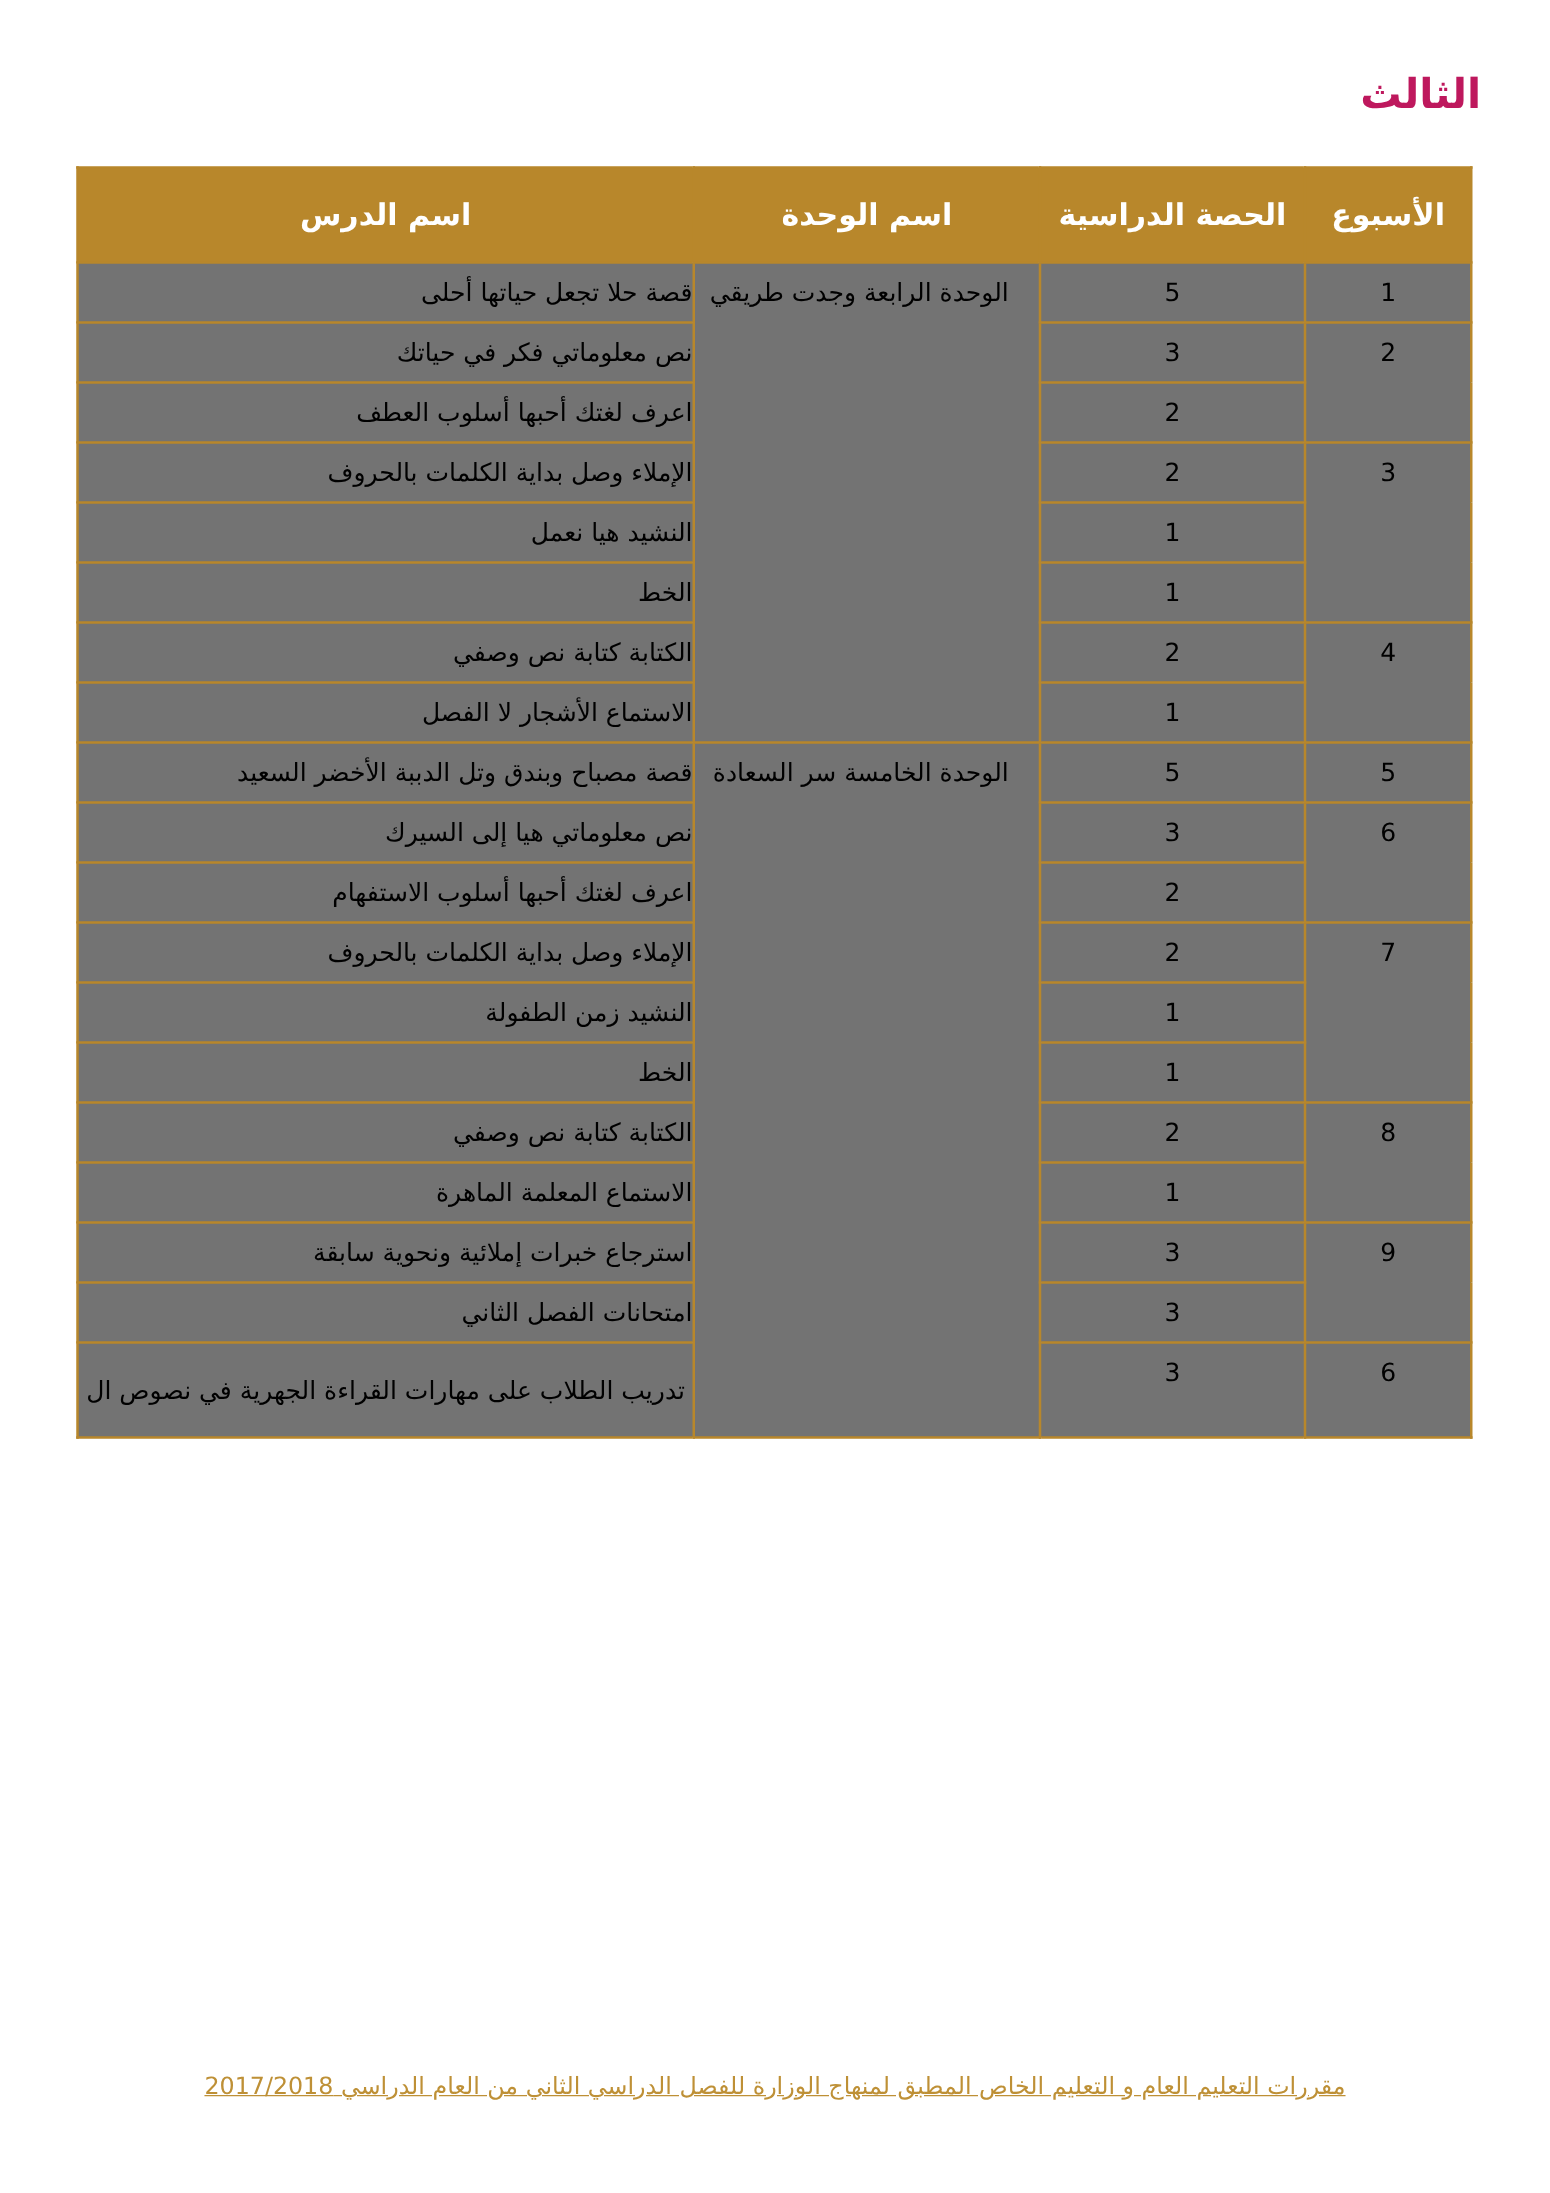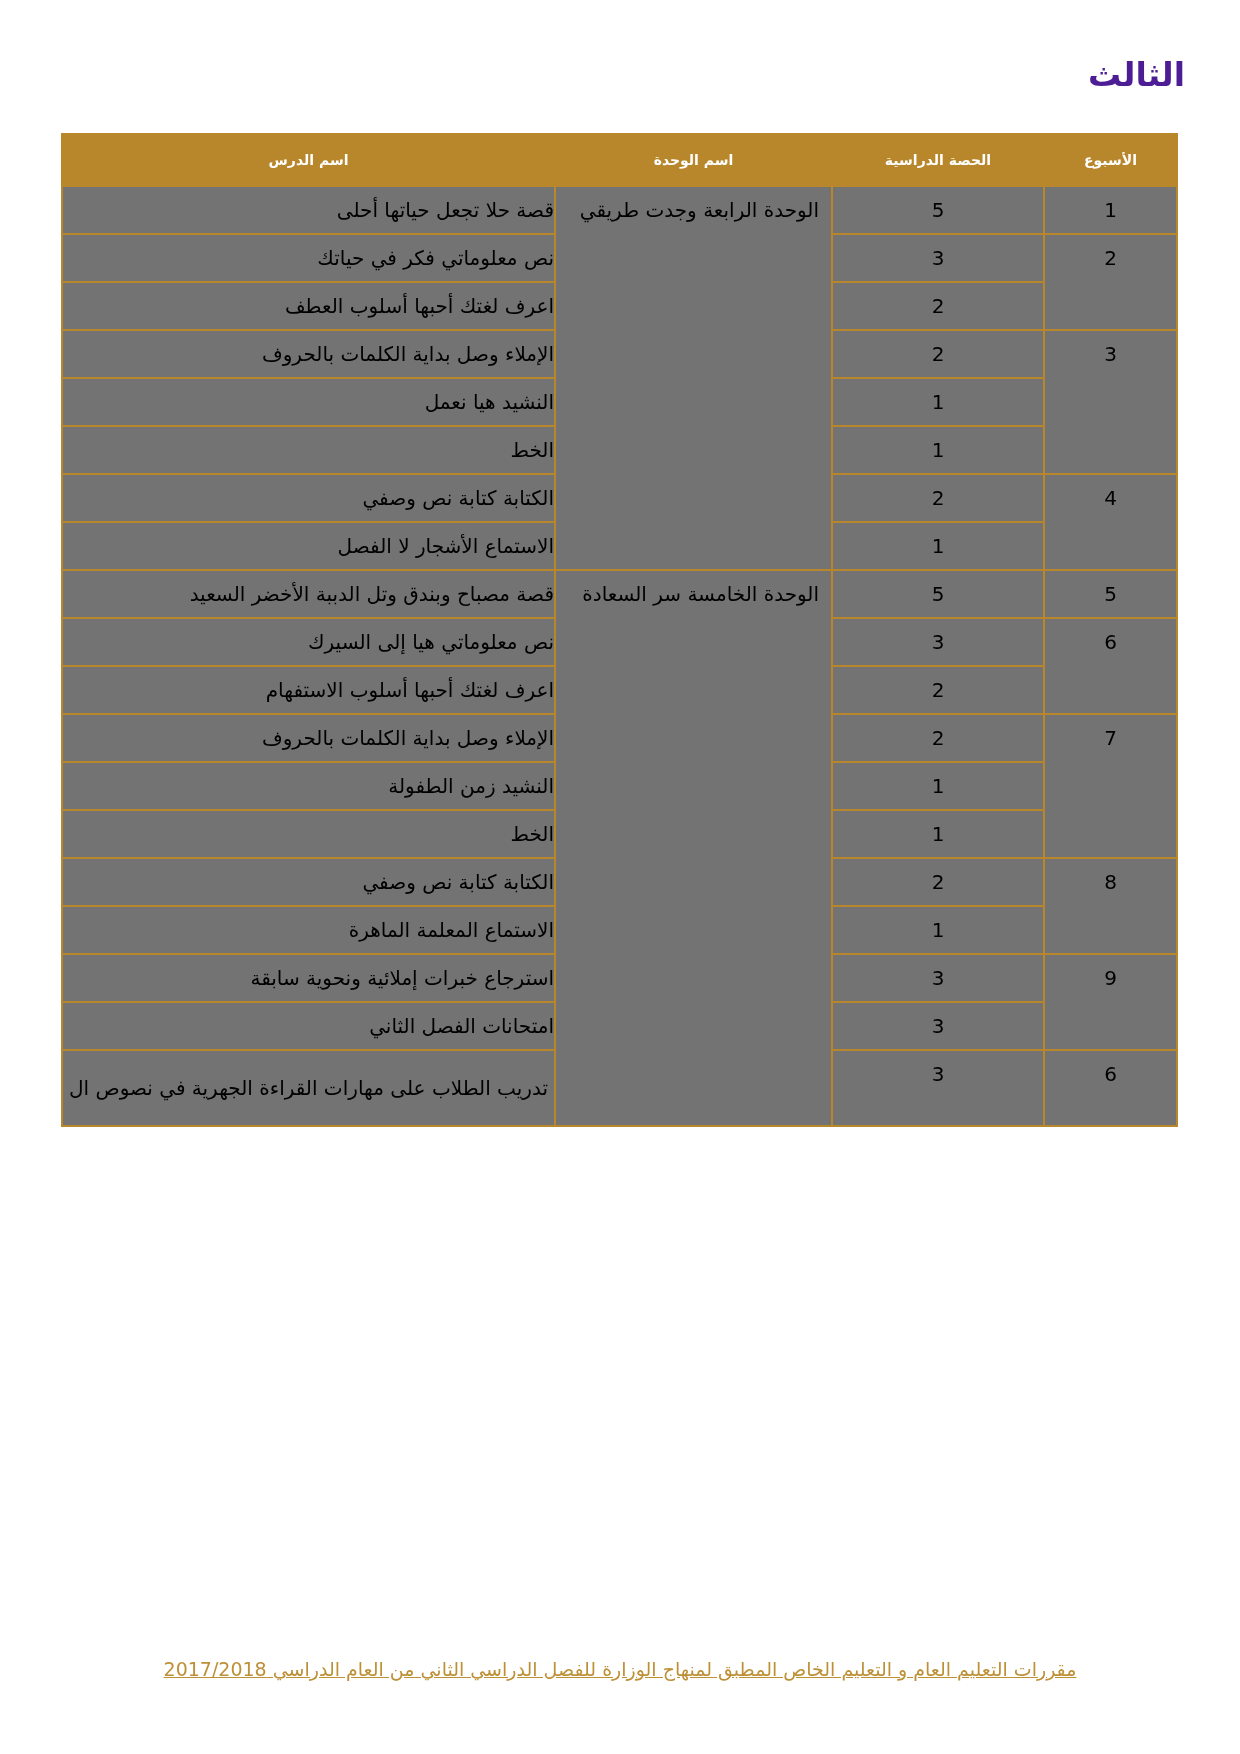--- a/index.html
+++ b/index.html
@@ -5,37 +5,37 @@
   html,body{margin:0;padding:0;}
   body{
     width:1240px;height:1754px;position:relative;
     background:#ffffff;
     font-family:"DejaVu Sans", sans-serif;
     color:#111;
     overflow:hidden;
   }
   .page-title{
     position:absolute;top:55px;right:55px;
-    font-size:33px;font-weight:900;color:#4c1d95;
+    font-size:33px;font-weight:900;color:#be185d;
     letter-spacing:-1px;
   }
   table.schedule{
     position:absolute;top:133px;right:62px;
     width:1115px;
     border-collapse:collapse;
     table-layout:fixed;
   }
   table.schedule th{
     background:#B8872B;
     color:#ffffff;
-    font-size:14px;font-weight:bold;
+    font-size:24px;font-weight:bold;
     height:50px;
     border:2px solid #B8872B;
     text-align:center;
-    padding:0;
+    padding:12px;
   }
   table.schedule td{
     border:2px solid #B8872B;
     font-size:20px;
     color:#000;
     padding:0;
     background:#737373;
   }
   td.lesson-cell{
     text-align:right;
@@ -48,21 +48,21 @@
     height:74px;
     text-align:justify;
     text-align-last:center;
   }
   td.merged-cell{vertical-align:top;}
   .first-row-box{
     height:46px;
     display:flex;align-items:center;
   }
   .first-row-box.center{justify-content:center;}
-  .first-row-box.start{justify-content:flex-start;padding-right:12px;}
+  .first-row-box.start{justify-content:flex-start;padding-right:24px;}
   td.num-cell{text-align:center;vertical-align:top;}
   .footer-line{
     position:absolute;top:1658px;right:45px;
     width:1150px;
     text-align:center;
   }
   .footer-link{
     color:#BE9036;
     font-size:19px;
     text-decoration:underline;

